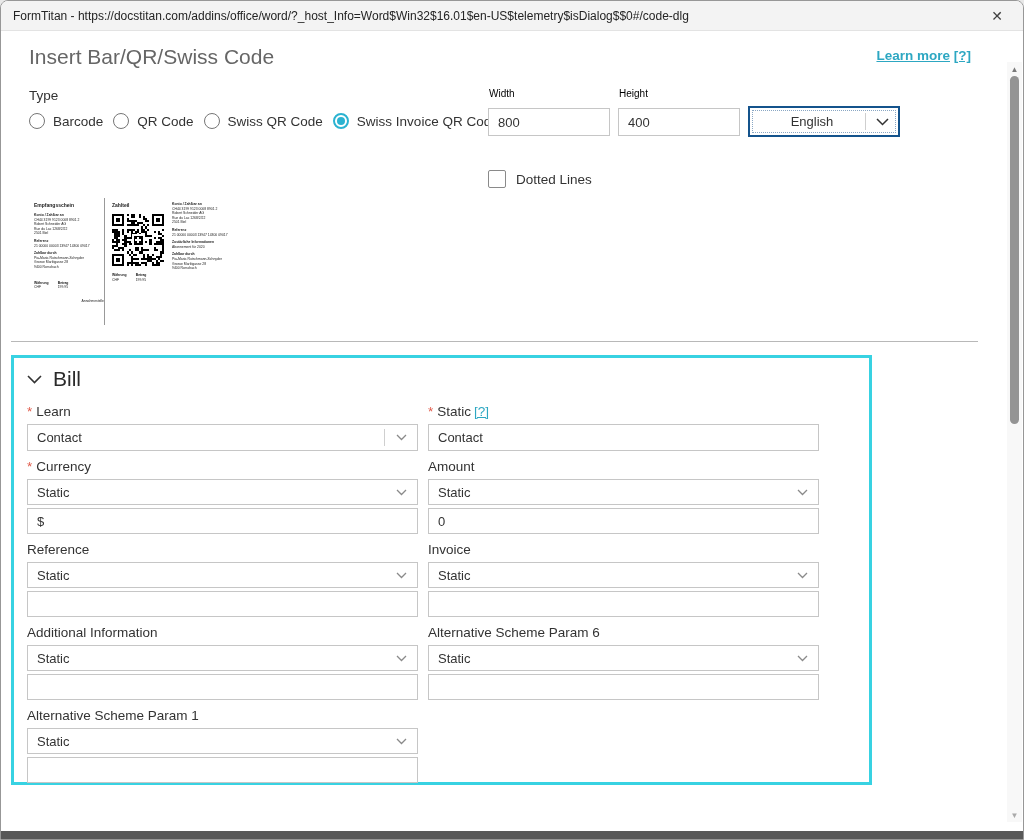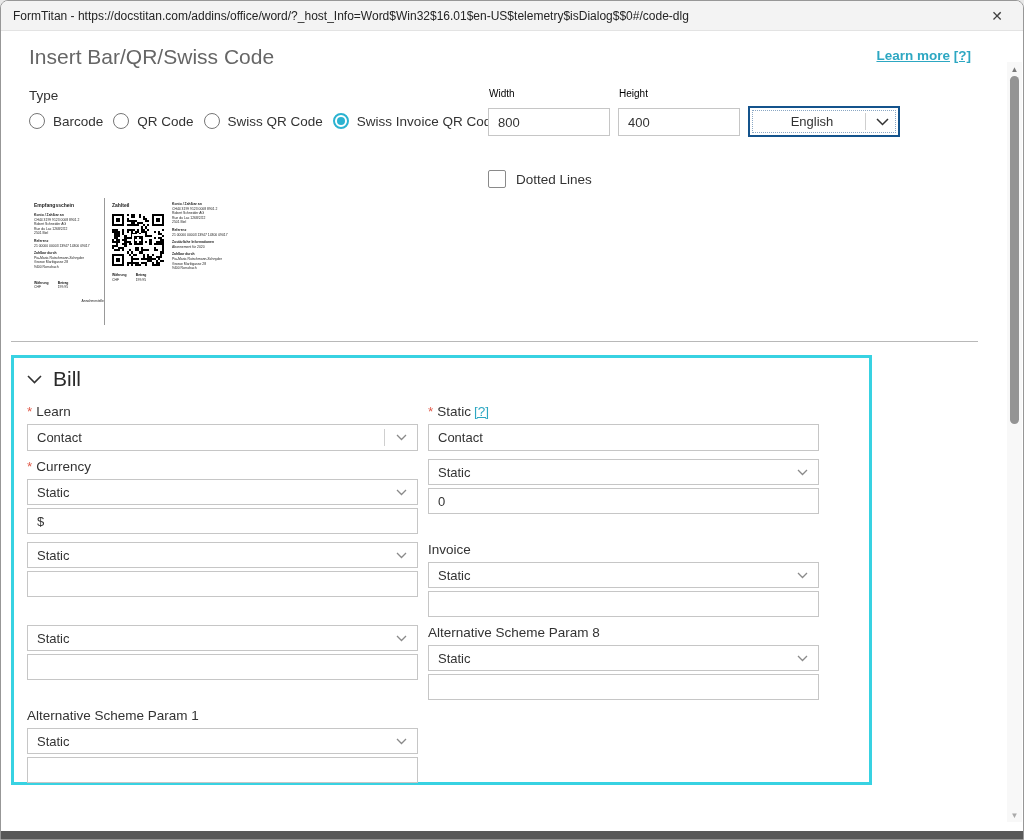--- a/index.html
+++ b/index.html
@@ -469,34 +469,40 @@
               <span class="sel-text">Static</span>
               <span class="sel-chev">
                   <svg width="11" height="7" viewBox="0 0 11 7">
                     <path d="M1 1l4.5 4.5L10 1" fill="none" stroke="#8a8a8a" stroke-width="1.3"></path>
                   </svg>
                 </span>
             </div>
             <input class="tinput stack-input" value="$" style="">
           </div>
           <div class="fcol">
+            <div class="flabel">
+                <span>Amount</span>
+              </div>
             <div class="select">
               <span class="sel-text">Static</span>
               <span class="sel-chev">
                   <svg width="11" height="7" viewBox="0 0 11 7">
                     <path d="M1 1l4.5 4.5L10 1" fill="none" stroke="#8a8a8a" stroke-width="1.3"></path>
                   </svg>
                 </span>
             </div>
             <input class="tinput stack-input" value="0" style="">
           </div>
         </div>
 
         <div class="frow">
           <div class="fcol">
+            <div class="flabel">
+                <span>Reference</span>
+              </div>
             <div class="select">
               <span class="sel-text">Static</span>
               <span class="sel-chev">
                   <svg width="11" height="7" viewBox="0 0 11 7">
                     <path d="M1 1l4.5 4.5L10 1" fill="none" stroke="#8a8a8a" stroke-width="1.3"></path>
                   </svg>
                 </span>
             </div>
             <input class="tinput stack-input" value="" style="">
           </div>
@@ -511,33 +517,36 @@
                     <path d="M1 1l4.5 4.5L10 1" fill="none" stroke="#8a8a8a" stroke-width="1.3"></path>
                   </svg>
                 </span>
             </div>
             <input class="tinput stack-input" value="" style="">
           </div>
         </div>
 
         <div class="frow">
           <div class="fcol">
+            <div class="flabel">
+                <span>Additional Information</span>
+              </div>
             <div class="select">
               <span class="sel-text">Static</span>
               <span class="sel-chev">
                   <svg width="11" height="7" viewBox="0 0 11 7">
                     <path d="M1 1l4.5 4.5L10 1" fill="none" stroke="#8a8a8a" stroke-width="1.3"></path>
                   </svg>
                 </span>
             </div>
             <input class="tinput stack-input" value="" style="">
           </div>
           <div class="fcol">
             <div class="flabel">
-                <span>Alternative Scheme Param 8</span>
+                <span>Alternative Scheme Param 6</span>
               </div>
             <div class="select">
               <span class="sel-text">Static</span>
               <span class="sel-chev">
                   <svg width="11" height="7" viewBox="0 0 11 7">
                     <path d="M1 1l4.5 4.5L10 1" fill="none" stroke="#8a8a8a" stroke-width="1.3"></path>
                   </svg>
                 </span>
             </div>
             <input class="tinput stack-input" value="" style="">

